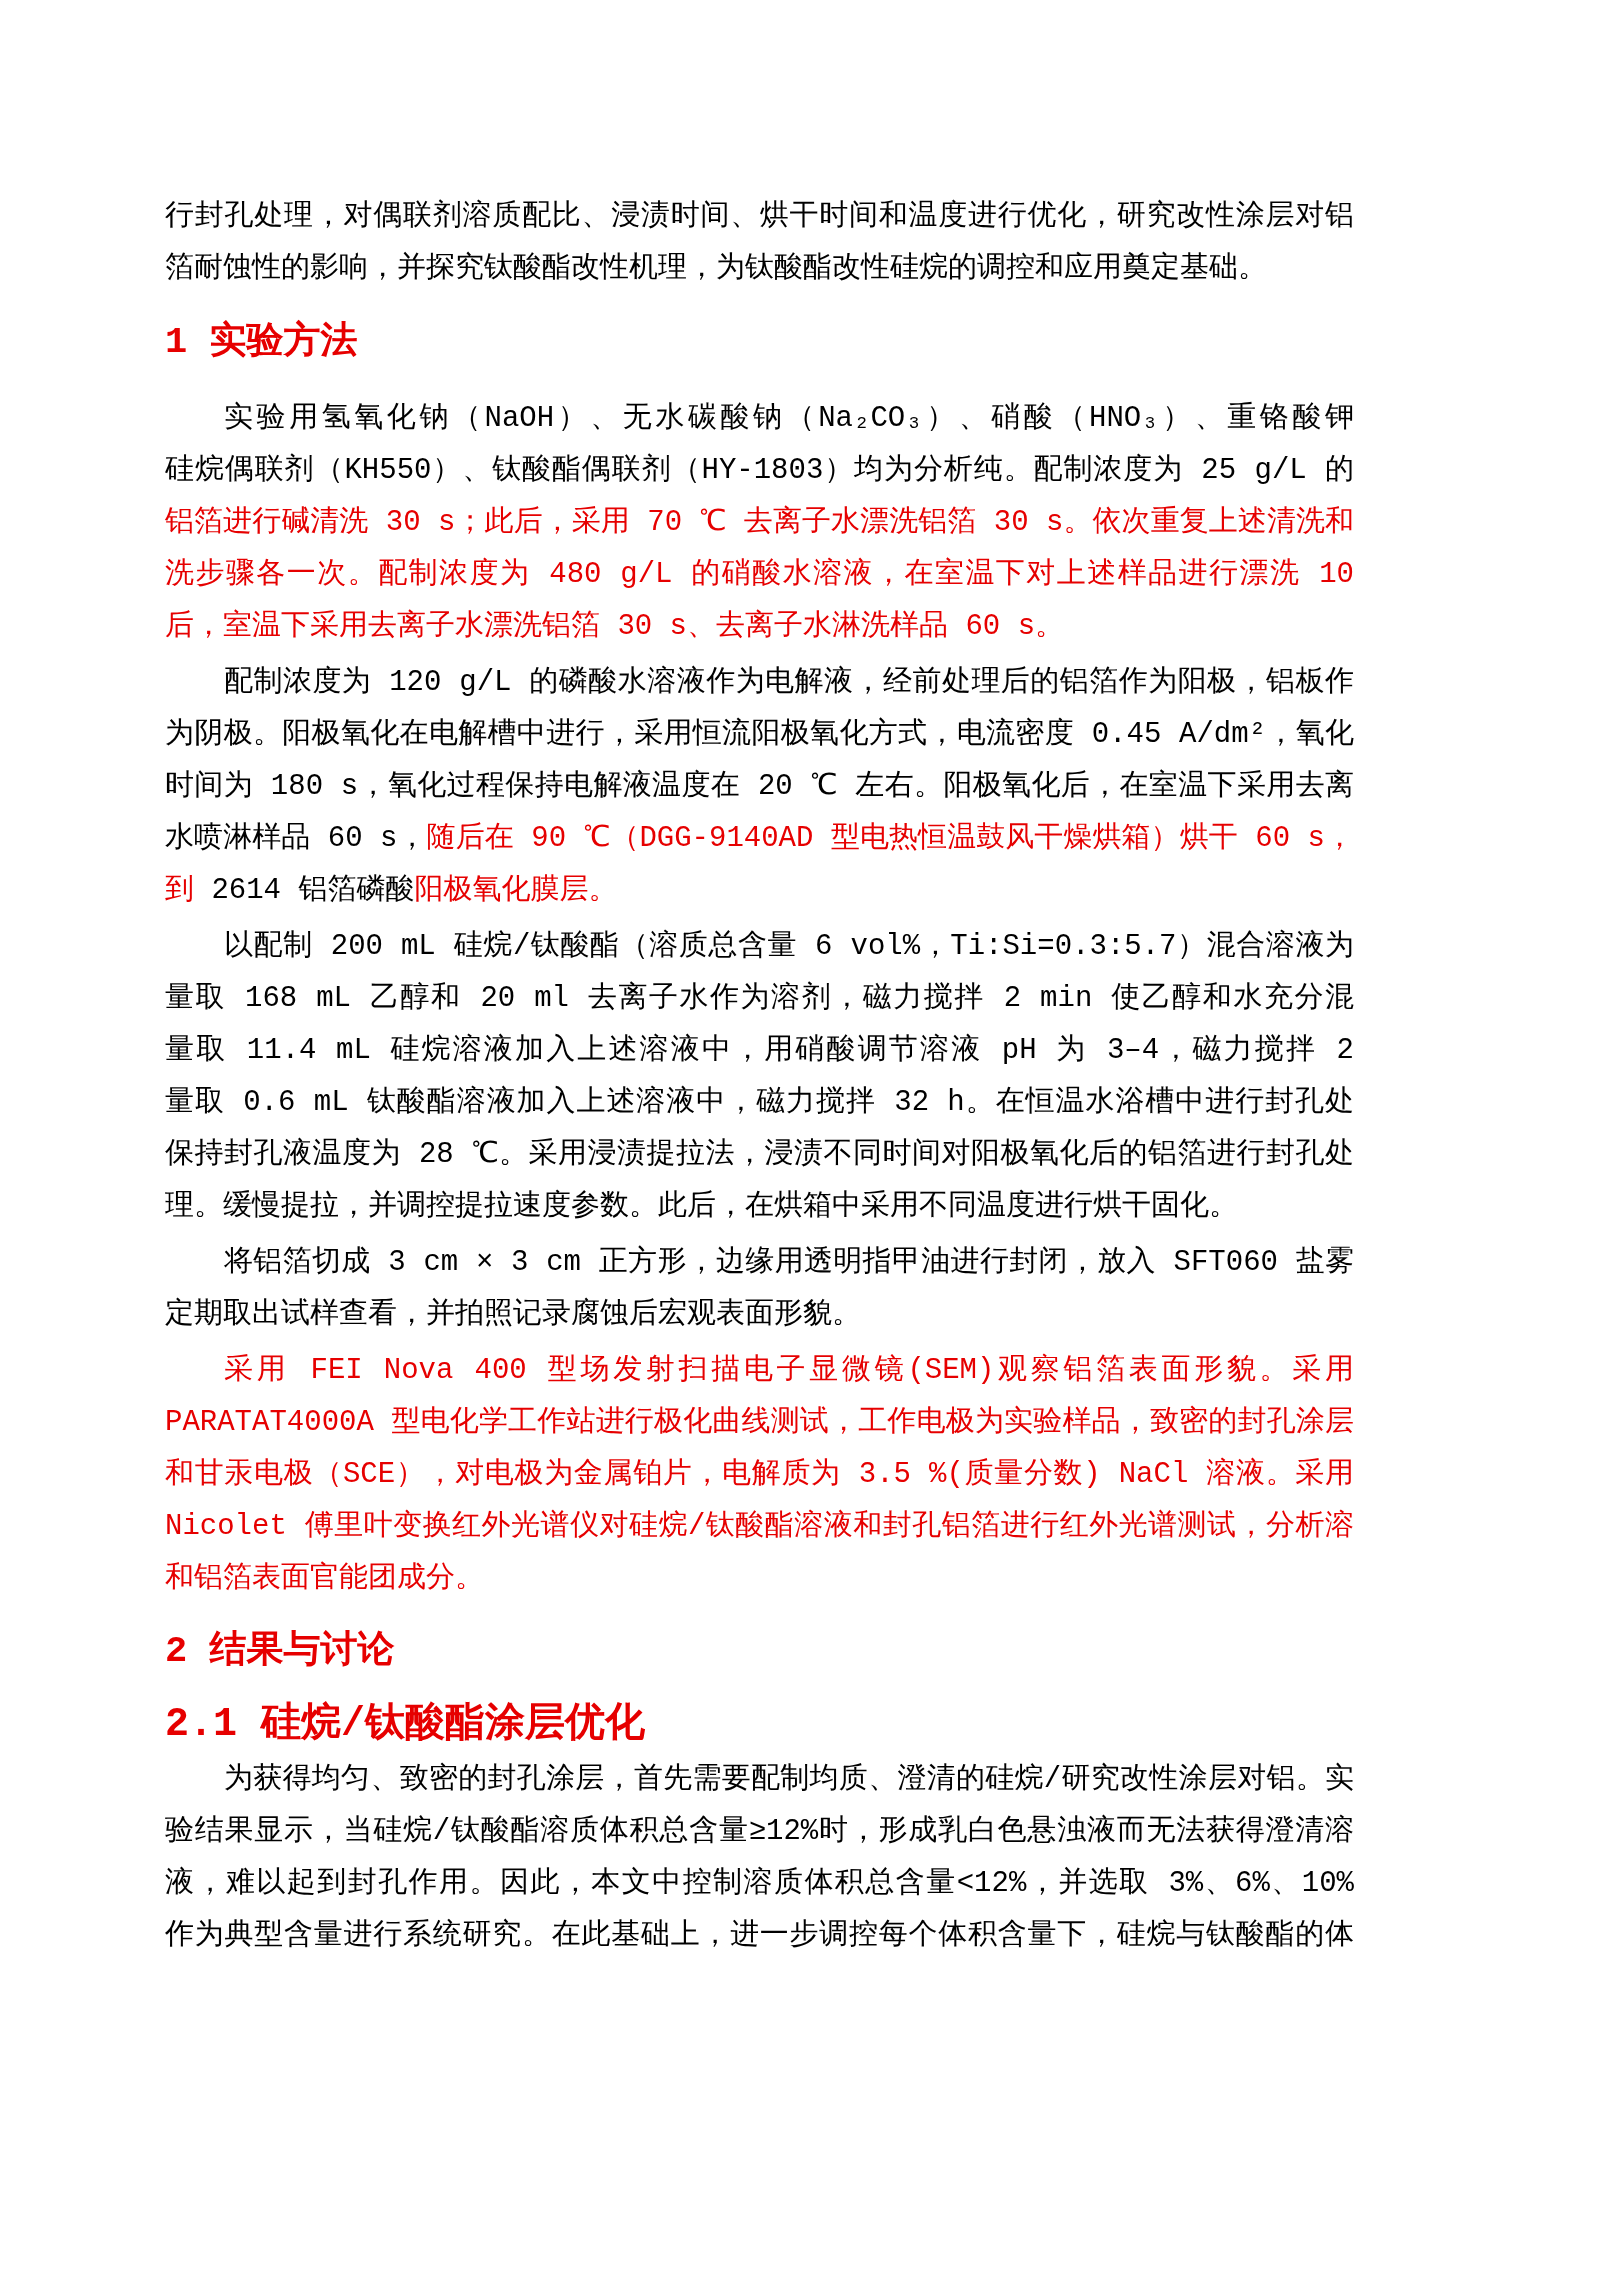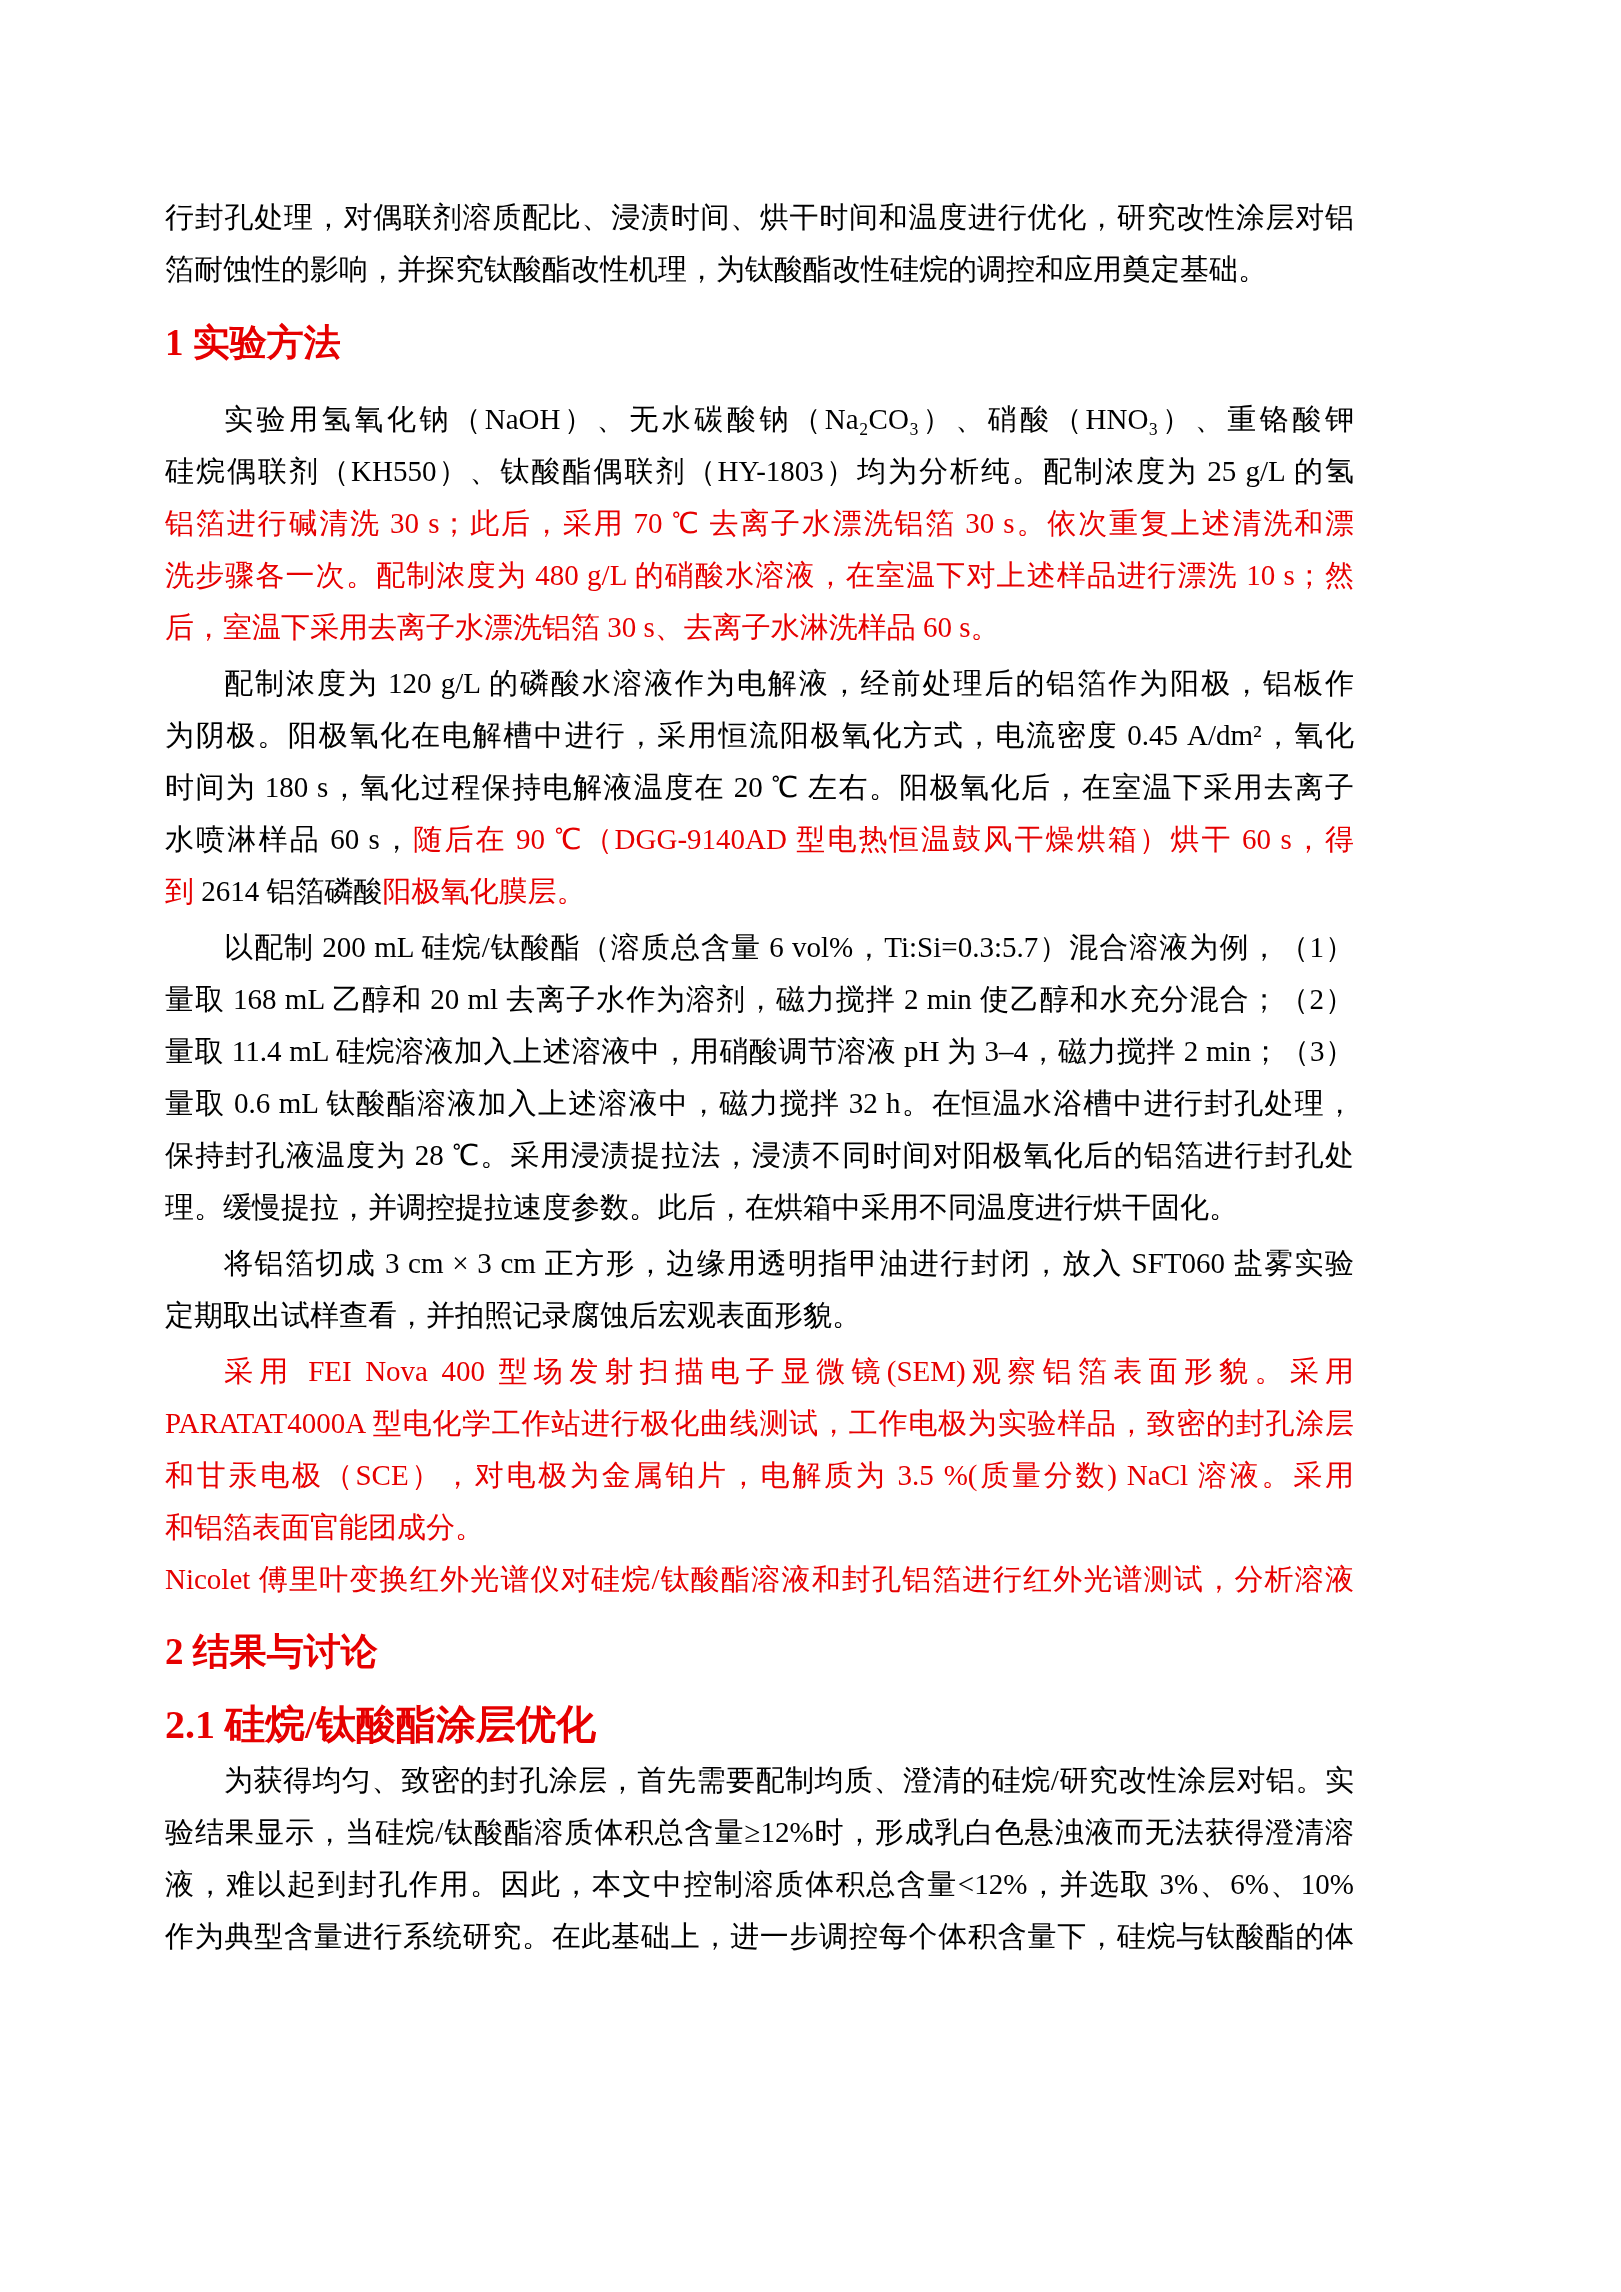--- a/index.html
+++ b/index.html
@@ -4,21 +4,21 @@
 <style>
   :root { --ink:#000000; --red:#e60000; --paper:#ffffff; }
   html,body { margin:0; padding:0; }
   body { background:#ffffff; }
   .page {
     position:relative;
     width:1519px; height:2293px;
     background:var(--paper);
     box-sizing:border-box;
     padding:191px 165px 14px 165px;
-    font-family:Liberation Serif, serif;
+    font-family:Liberation Mono, monospace;
     color:var(--ink);
     overflow:hidden;
   }
   .para { margin:0 0 3.9px 0; }
   .line {
     font-size:29px;
     line-height:52px;
     height:52px;
     text-align:justify;
     text-align-last:justify;
@@ -76,22 +76,22 @@
         <div class="line end"><span>理。缓慢提拉，并调控提拉速度参数。此后，在烘箱中采用不同温度进行烘干固化。</span></div>
       </div>
       <div class="para">
         <div class="line indent"><span>将铝箔切成 3 cm × 3 cm 正方形，边缘用透明指甲油进行封闭，放入 SFT060 盐雾实验</span></div>
         <div class="line end"><span>定期取出试样查看，并拍照记录腐蚀后宏观表面形貌。</span></div>
       </div>
       <div class="para">
         <div class="line indent"><span class="red">采用 FEI Nova 400 型场发射扫描电子显微镜(SEM)观察铝箔表面形貌。采用</span></div>
         <div class="line"><span class="red">PARATAT4000A 型电化学工作站进行极化曲线测试，工作电极为实验样品，致密的封孔涂层</span></div>
         <div class="line"><span class="red">和甘汞电极（SCE），对电极为金属铂片，电解质为 3.5 %(质量分数) NaCl 溶液。采用 Thermo</span></div>
+        <div class="line"><span class="red">Nicolet 傅里叶变换红外光谱仪对硅烷/钛酸酯溶液和封孔铝箔进行红外光谱测试，分析溶液</span></div>
         <div class="line end"><span class="red">和铝箔表面官能团成分。</span></div>
-        <div class="line"><span class="red">Nicolet 傅里叶变换红外光谱仪对硅烷/钛酸酯溶液和封孔铝箔进行红外光谱测试，分析溶液</span></div>
       </div>
       <div class="h1">2  结果与讨论</div>
       <div class="h2">2.1  硅烷/钛酸酯涂层优化</div>
       <div class="para">
         <div class="line indent"><span>为获得均匀、致密的封孔涂层，首先需要配制均质、澄清的硅烷/研究改性涂层对铝。实</span></div>
         <div class="line"><span>验结果显示，当硅烷/钛酸酯溶质体积总含量≥12%时，形成乳白色悬浊液而无法获得澄清溶</span></div>
         <div class="line"><span>液，难以起到封孔作用。因此，本文中控制溶质体积总含量&lt;12%，并选取 3%、6%、10%</span></div>
         <div class="line"><span>作为典型含量进行系统研究。在此基础上，进一步调控每个体积含量下，硅烷与钛酸酯的体</span></div>
       </div>
     </div>

